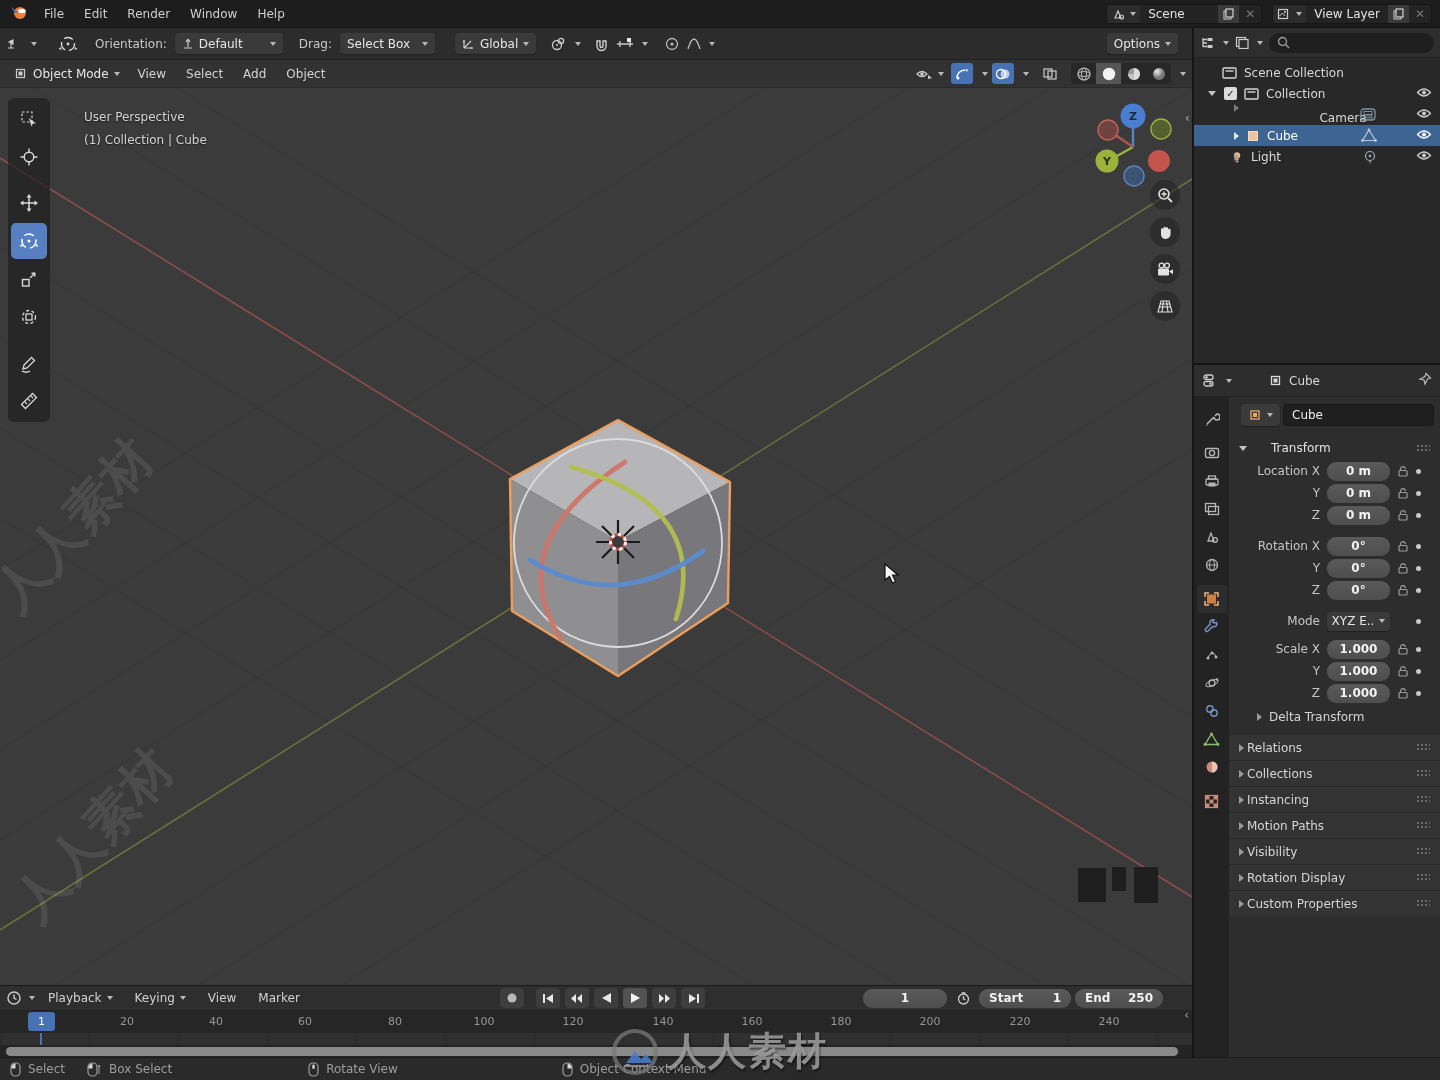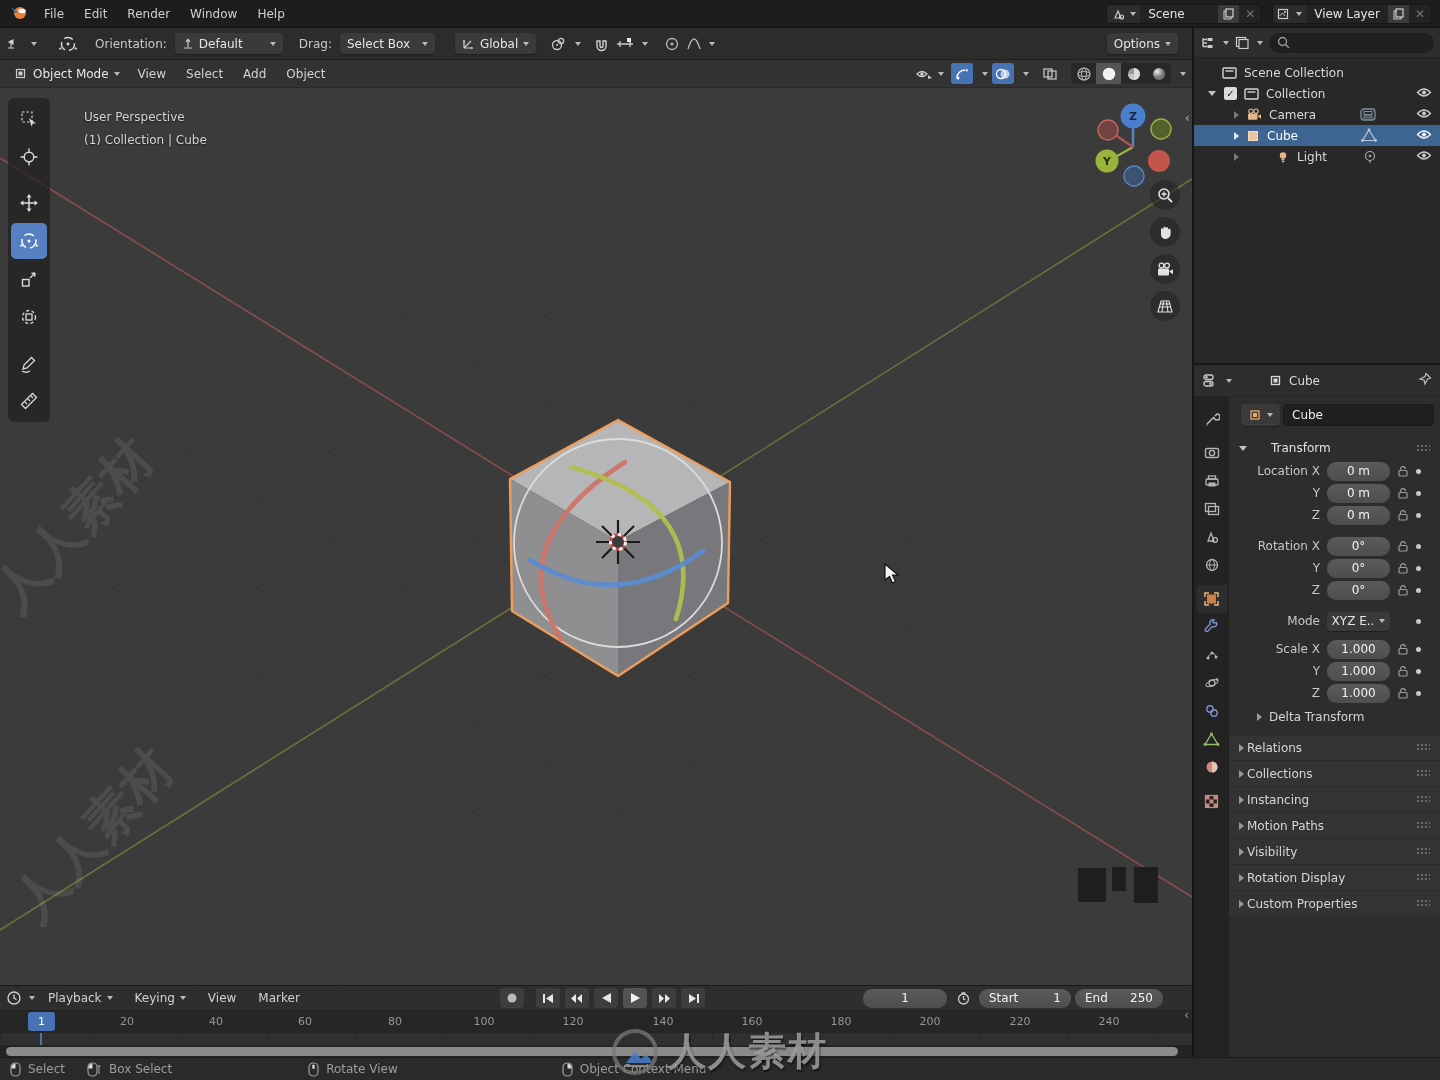--- a/index.html
+++ b/index.html
@@ -13,21 +13,21 @@
     border-right:3.5px solid transparent; border-top:4.5px solid #b9b9b9; margin-left:5px; }
   .tri-r { display:inline-block; width:0; height:0; border-top:4px solid transparent;
     border-bottom:4px solid transparent; border-left:5px solid #9a9a9a; }
   .tri-d { display:inline-block; width:0; height:0; border-left:4px solid transparent;
     border-right:4px solid transparent; border-top:5px solid #c3c3c3; }
   .grip { width:14px; height:9px; background-image:radial-gradient(#7a7a7a 1px, transparent 1.1px);
     background-size:4px 4px; opacity:.8; }
   .dd { display:flex; align-items:center; background:#3a3a3a; border-radius:4px;
     height:21px; padding:0 7px; color:#e6e6e6; box-shadow:0 1px 1px rgba(0,0,0,.3); }
   .field { background:linear-gradient(#5a5a5a,#4e4e4e); border-radius:9px; color:#f3f3f3;
-    display:flex; align-items:center; justify-content:center; height:19px; }
+    display:flex; align-items:center; justify-content:center; height:19px;font-weight:bold; }
 
   
   .topbar { position:absolute; left:0; top:0; width:1440px; height:28px; background:#1d1d1d;
     border-bottom:1px solid #141414; display:flex; align-items:center; }
   .topbar .menu { padding:0 10px; color:#cfcfcf; }
   .workspaces { display:flex; align-items:flex-end; height:28px; margin-left:14px; }
   .ws-tab { padding:5px 12px 6px; color:#8f8f8f; border-right:1px solid #171717; }
   .ws-tab.active { background:#3a3a3a; color:#f1f1f1; border-radius:5px 5px 0 0; border-right:none; }
   .selectors { margin-left:auto; display:flex; gap:10px; align-items:center; padding-right:8px; }
   .selector { display:flex; align-items:center; background:#232323; border:1px solid #161616;
@@ -682,21 +682,21 @@
               </svg>
             <span>Collection</span>
             <span class="ol-eye">
               <svg width="16" height="11" viewBox="0 0 16 11">
                   <path d="M1.5 5.5 Q8 -1.5 14.5 5.5 Q8 12.5 1.5 5.5Z" fill="none" stroke="#c9c9c9" stroke-width="1.3"></path>
                   <circle cx="8" cy="5.5" r="2" fill="#c9c9c9"></circle>
                 </svg>
             </span>
           </div>
 
-          <div class="ol-row" style="padding-left:52px; gap:7px;">
+          <div class="ol-row" style="padding-left:52px; gap:7px;flex-direction:column;">
             <span class="tri-r" style="position:absolute; left:40px; opacity:.7;"></span>
             <svg width="16" height="13" viewBox="0 0 16 13">
                 <circle cx="5" cy="3.2" r="2.2" fill="none" stroke="#e3b68b" stroke-width="1.2"></circle>
                 <circle cx="10" cy="3.2" r="2.2" fill="none" stroke="#e3b68b" stroke-width="1.2"></circle>
                 <rect x="2" y="5.8" width="9.5" height="6" rx="1" fill="#e3b68b"></rect>
                 <path d="M11.5 8.3 l3.5-2 v4.5z" fill="#e3b68b"></path>
               </svg>
             <span>Camera</span>
             <span class="ol-data">
               <svg width="20" height="15" viewBox="0 0 20 15">
@@ -728,21 +728,21 @@
                 </svg>
             </span>
             <span class="ol-eye">
               <svg width="16" height="11" viewBox="0 0 16 11">
                   <path d="M1.5 5.5 Q8 -1.5 14.5 5.5 Q8 12.5 1.5 5.5Z" fill="none" stroke="#f0f4f8" stroke-width="1.3"></path>
                   <circle cx="8" cy="5.5" r="2" fill="#f0f4f8"></circle>
                 </svg>
             </span>
           </div>
 
-          <div class="ol-row" style="padding-left:82px; gap:7px;">
+          <div class="ol-row" style="padding-left:36px; gap:7px;">
             <span class="tri-r" style="position:absolute; left:40px; opacity:.7;"></span>
             <svg width="14" height="14" viewBox="0 0 14 14">
                 <circle cx="7" cy="5.5" r="3.2" fill="#e3b68b"></circle>
                 <path d="M5.5 9.5 h3 M5.8 11.5 h2.4" stroke="#e3b68b" stroke-width="1.3"></path>
               </svg>
             <span>Light</span>
             <span class="ol-data">
               <svg width="16" height="15" viewBox="0 0 16 15">
                   <circle cx="8" cy="7" r="4.5" fill="none" stroke="#b9c4ce" stroke-width="1.2"></circle>
                   <circle cx="8" cy="7" r="1.3" fill="#b9c4ce"></circle>

